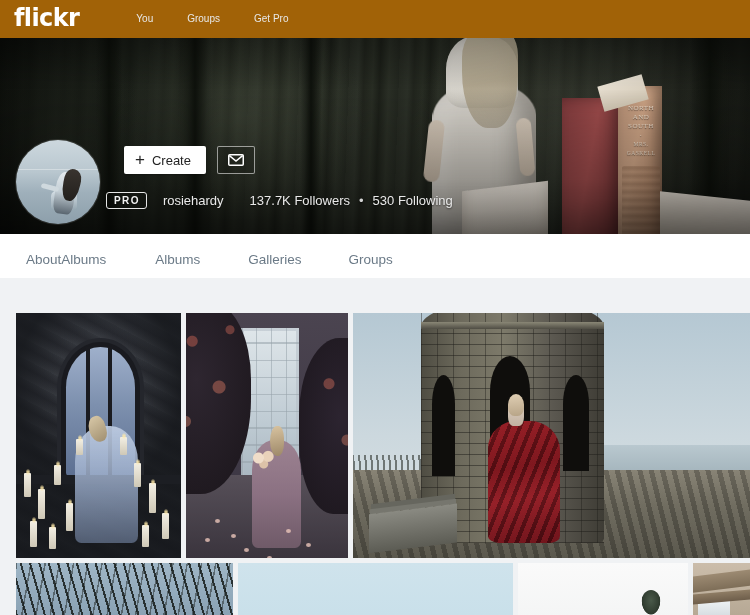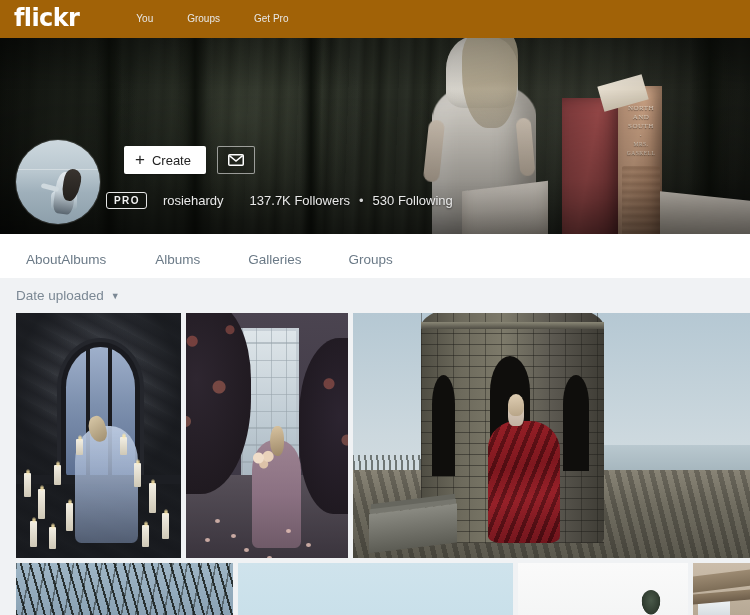--- a/index.html
+++ b/index.html
@@ -494,26 +494,20 @@
     <div class="tab" style="margin-left:48px;">
       <span class="tab-inner">Galleries</span>
     </div>
     <div class="tab" style="margin-left:47px;">
       <span class="tab-inner">Groups</span>
     </div>
   </div>
 
   <div class="content">
 
-    <div class="sortrow">
-      <div class="sortbtn">
-        <span>Date uploaded</span>
-        <span class="caret">▼</span>
-      </div>
-    </div>
 
     <div class="grid">
 
       <div class="row">
 
         <div class="ph p1">
           <div class="stone"></div>
           <div class="arch">
             <div class="mull" style="left:30%"></div>
             <div class="mull" style="left:62%"></div>

